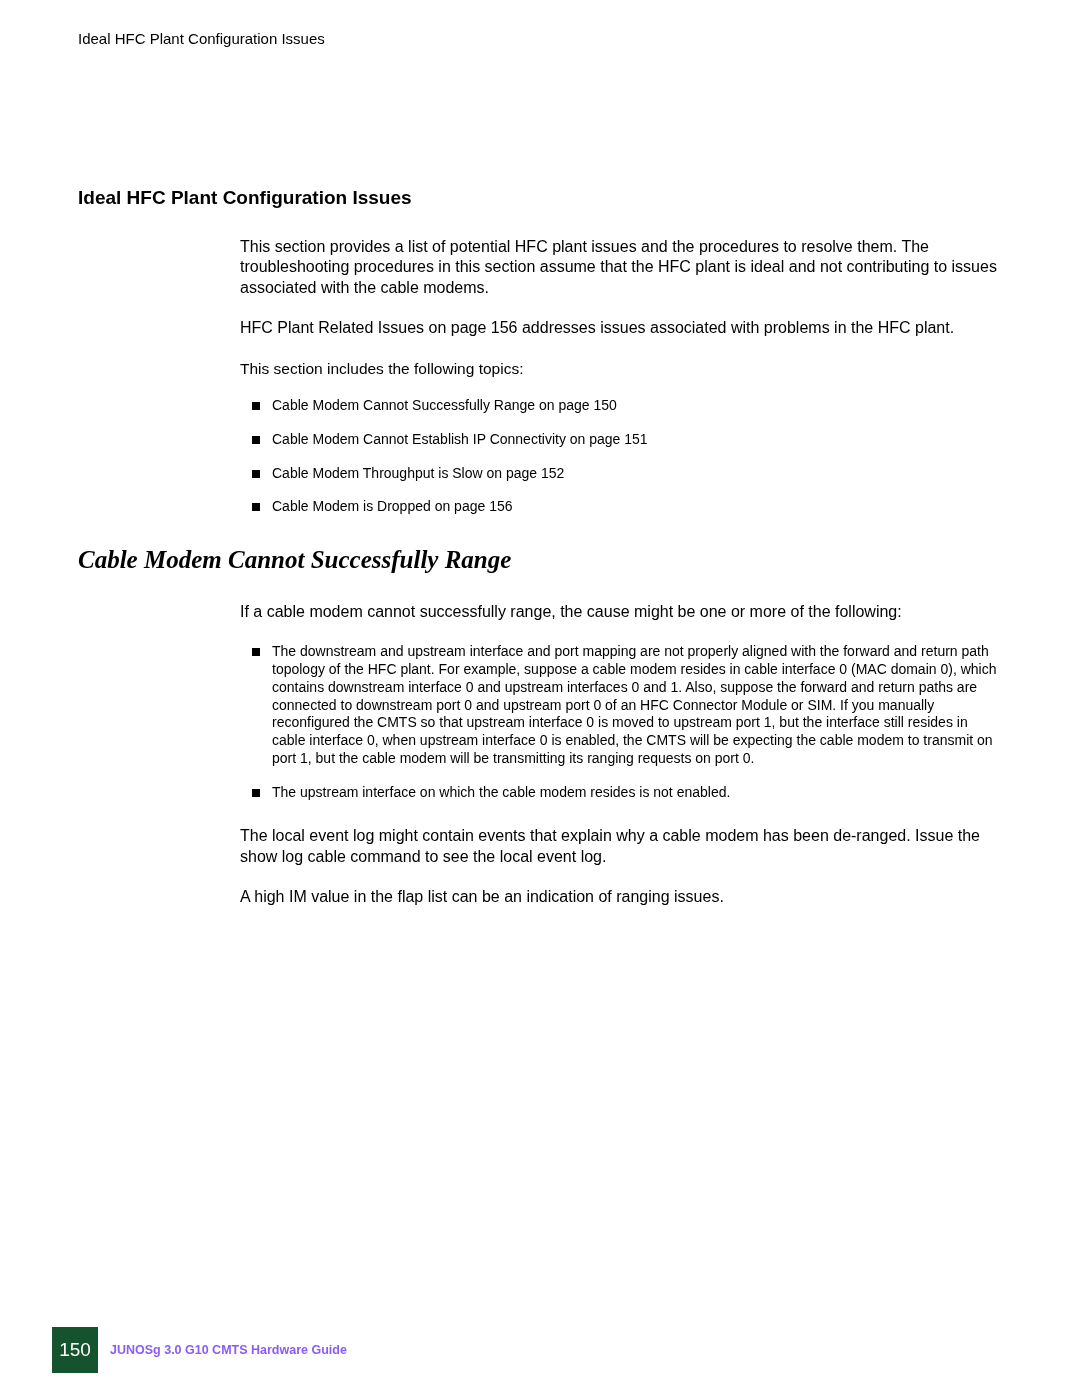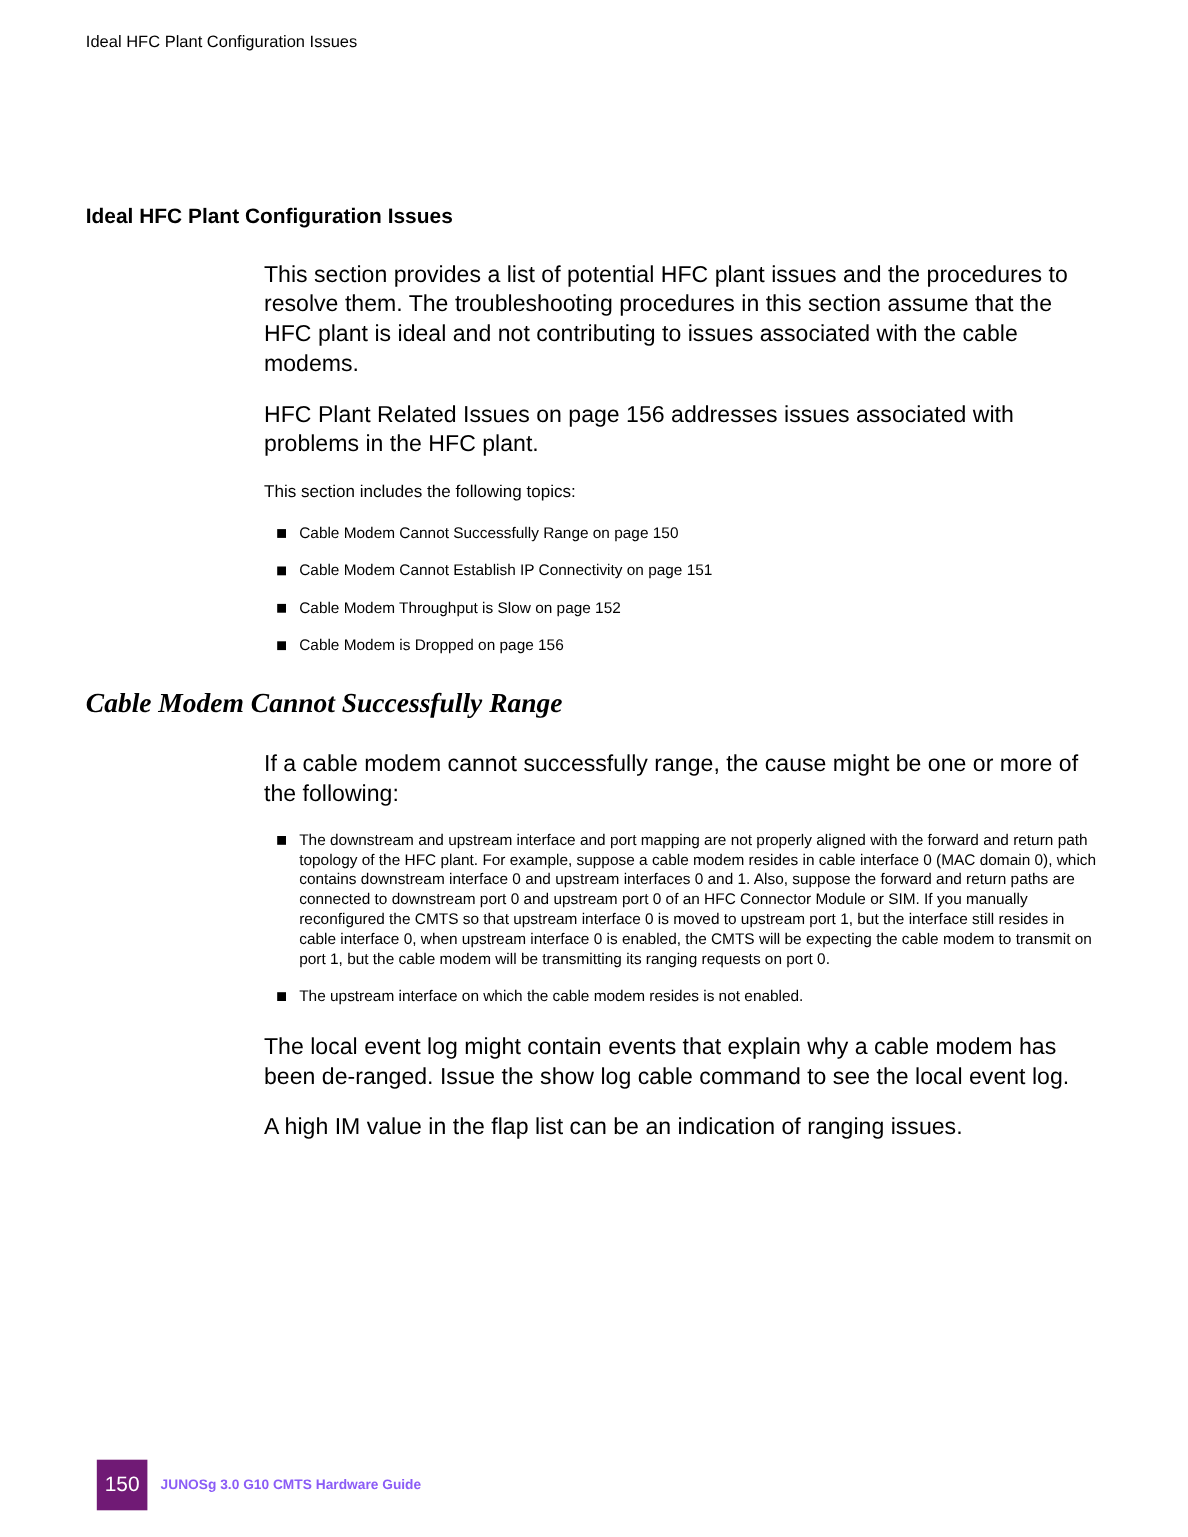--- a/index.html
+++ b/index.html
@@ -25,21 +25,21 @@
     font-size: 19px;
     font-weight: 700;
     font-family: Arial, Helvetica, sans-serif;
     margin-bottom: 28px;
     letter-spacing: 0;
   }
   .body-block {
     margin-left: 162px;
   }
   .para {
-    font-size: 21px;
+    font-size: 16px;
     line-height: 1.28;
     margin-bottom: 20px;
   }
   .para-tight {
     font-size: 15.5px;
     line-height: 1.28;
     margin-bottom: 18px;
   }
   ul.bullets {
     list-style: none;
@@ -75,29 +75,28 @@
     left: 0;
     bottom: 24px;
     width: 100%;
     padding-left: 52px;
     display: flex;
     align-items: center;
   }
   .page-badge {
     width: 46px;
     height: 46px;
-    background: #701a75;
+    background: #14532d;
     color: #fff;
     display: flex;
     align-items: center;
     justify-content: center;
     font-size: 19px;
     font-weight: 400;
     font-family: Arial, Helvetica, sans-serif;
-    margin-left: 36px;
   }
   .footer-text {
     margin-left: 12px;
     font-size: 12.5px;
     color: #8b5cf6;
     font-weight: bold;
   }
 </style>
 </head>
 <body>

